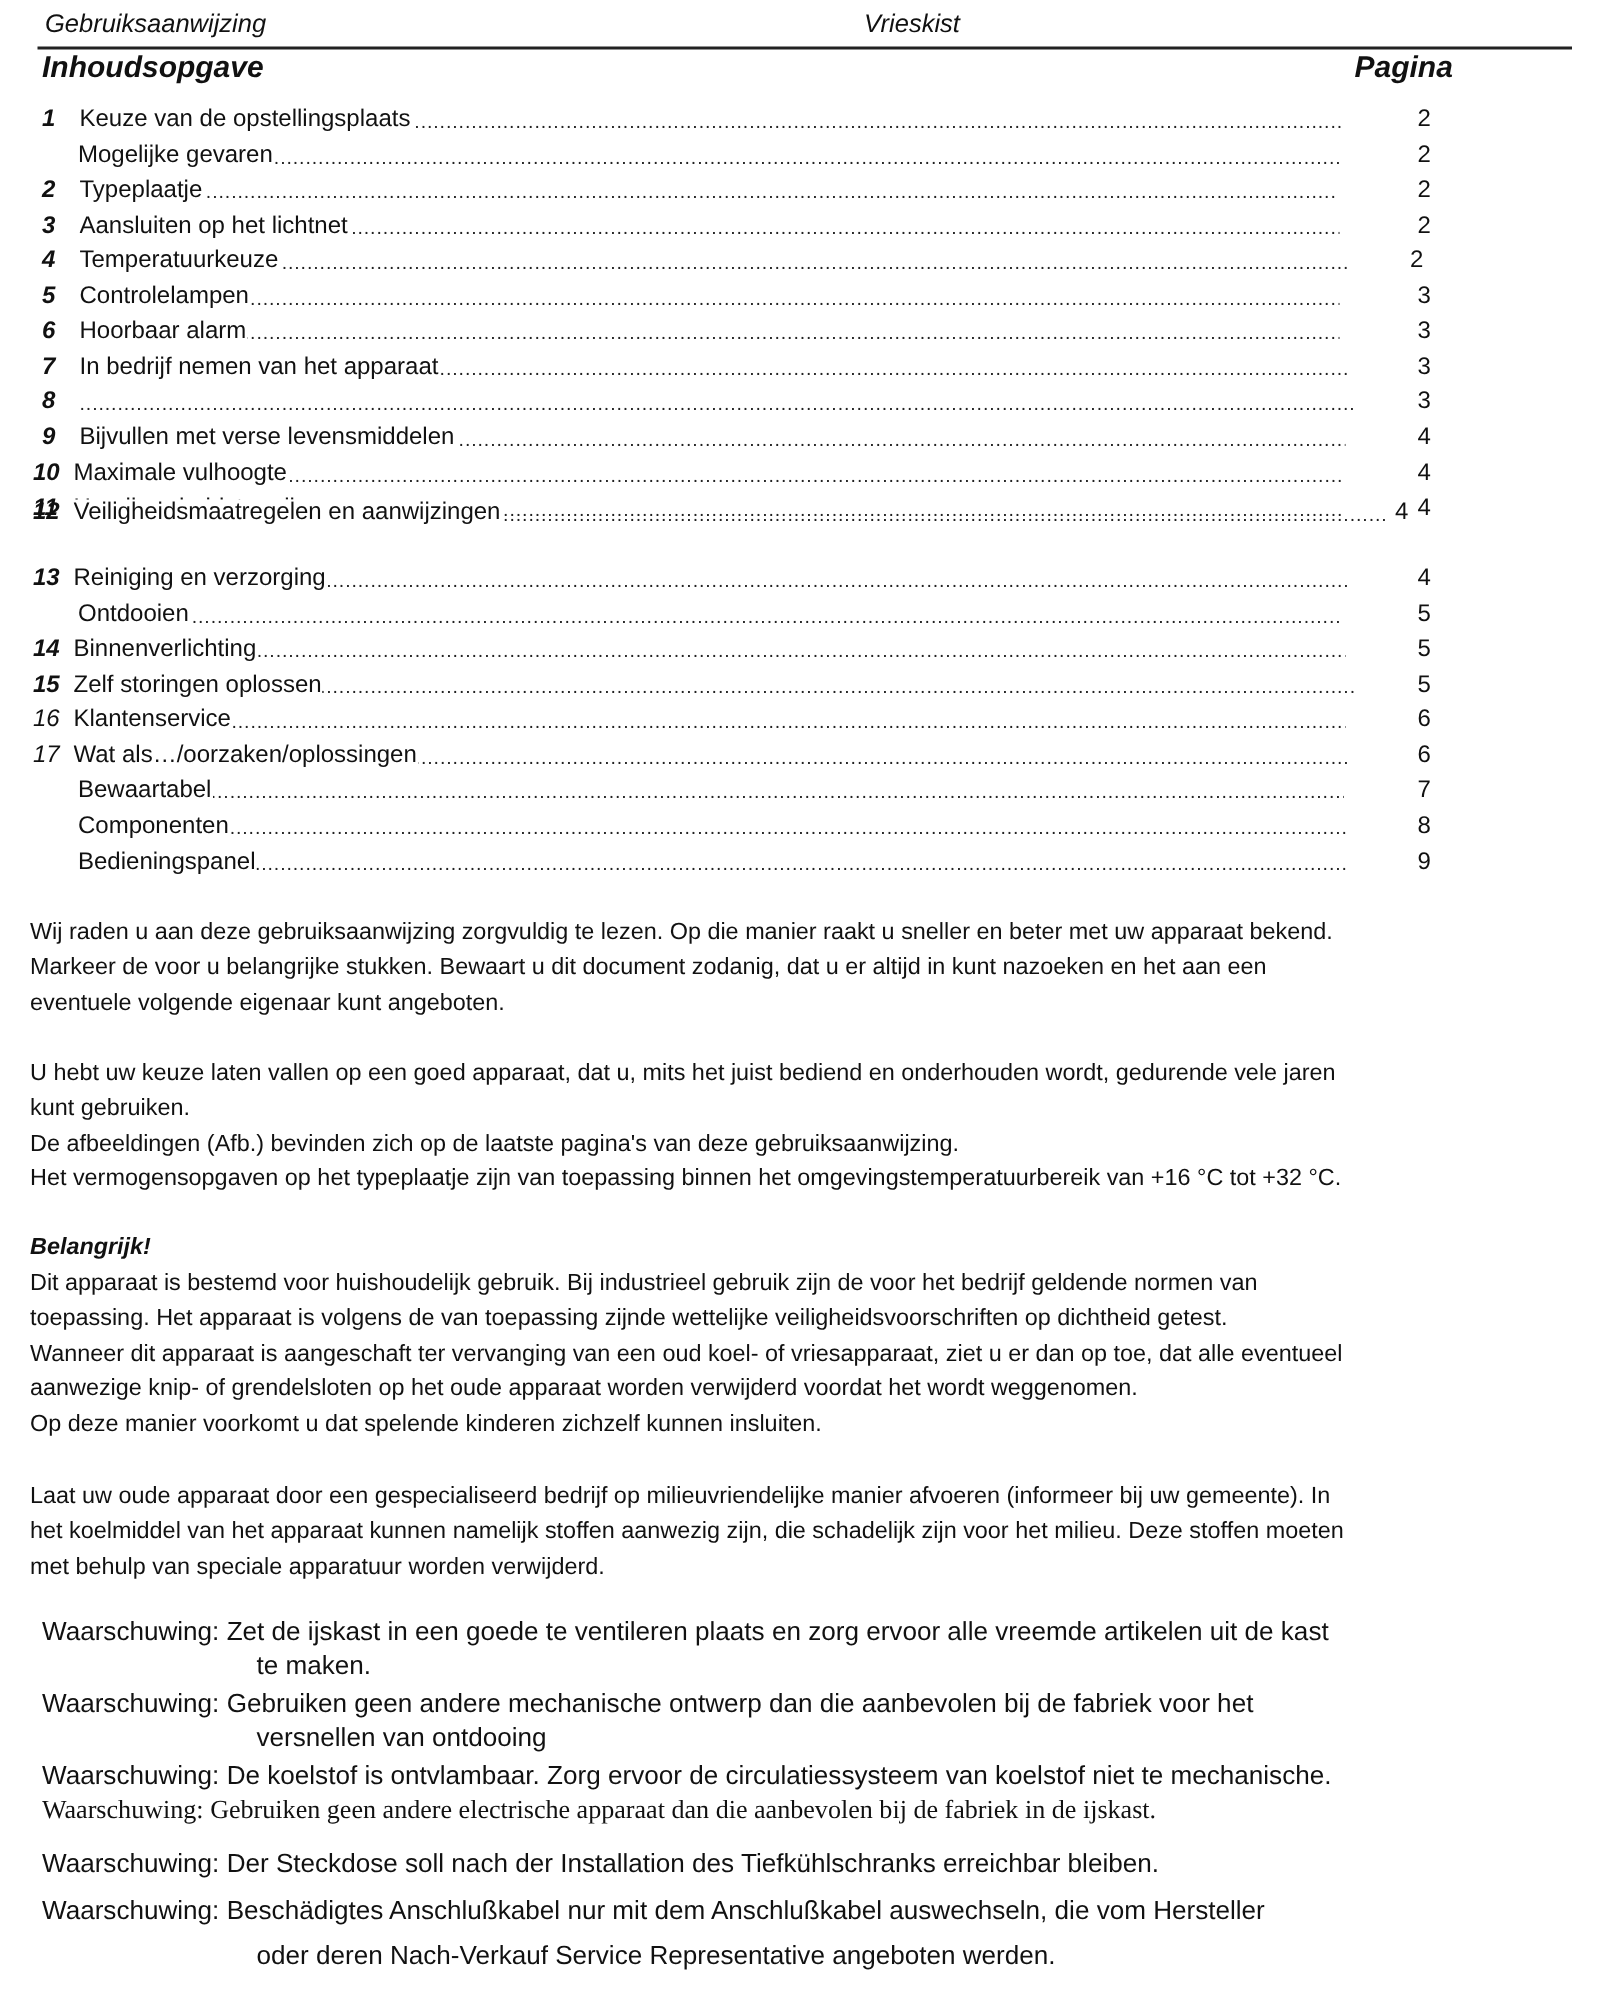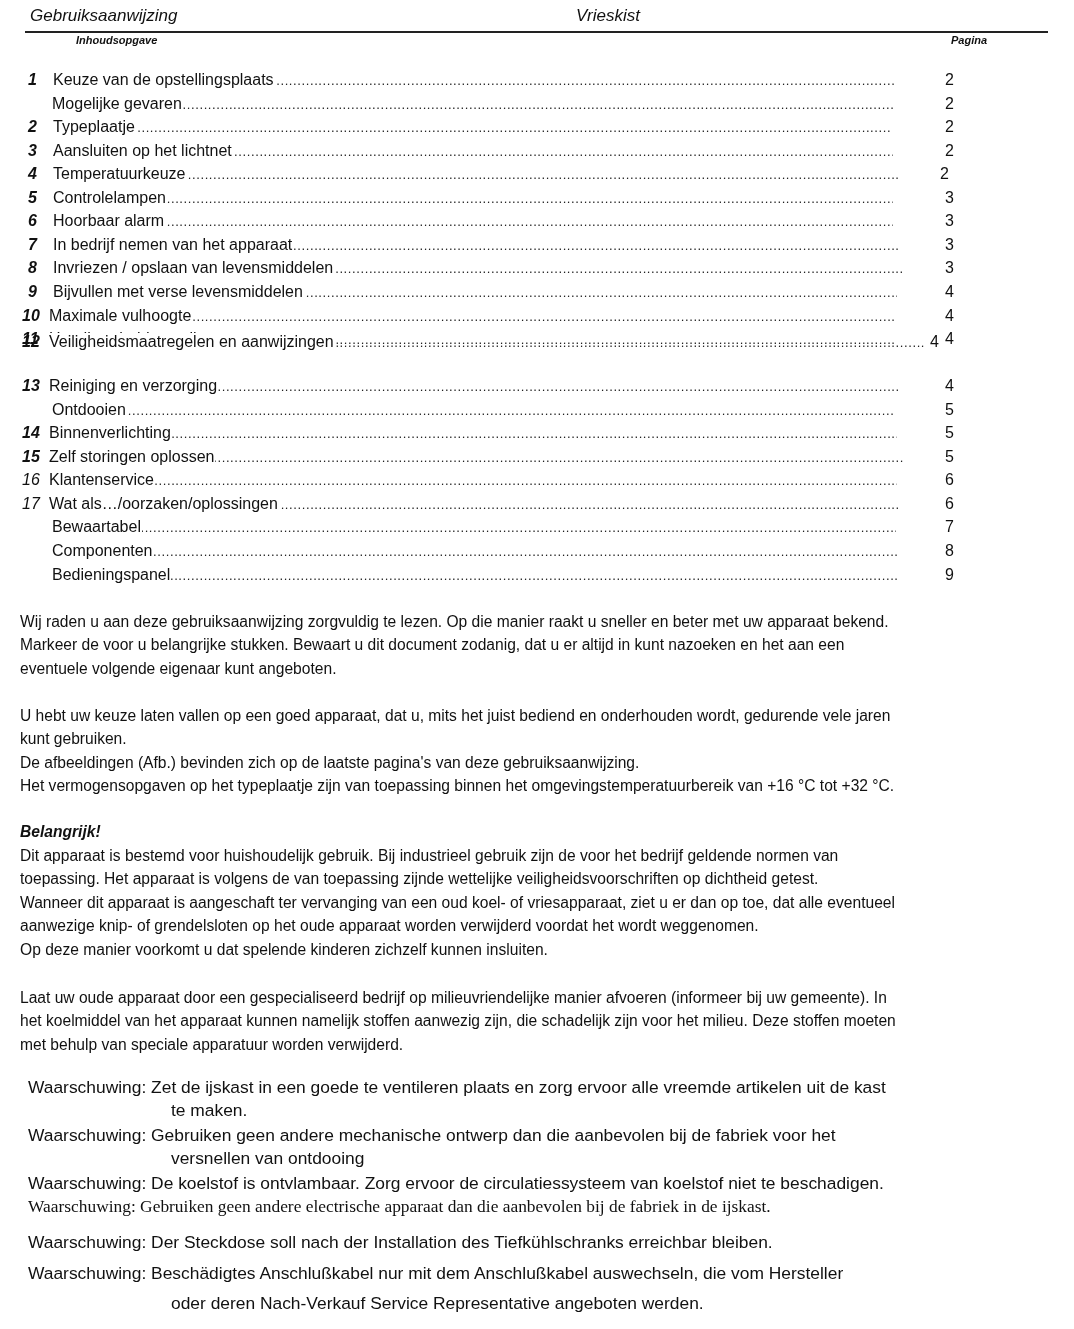--- a/index.html
+++ b/index.html
@@ -3,21 +3,21 @@
 <meta charset="utf-8">
 <style>
   html, body { margin: 0; padding: 0; background: #ffffff; }
   body {
     width: 1074px; height: 1329px; position: relative; overflow: hidden;
     font-family: "Liberation Sans", sans-serif; color: #111111;
   }
   .abs { position: absolute; white-space: nowrap; }
   .hdr { font-style: italic; font-size: 17px; }
   .rule { position: absolute; left: 25px; top: 31px; width: 1023px; height: 2px; background: #222; }
-  .toc-title { font-style: italic; font-weight: bold; font-size: 11px; margin-left: 48px; }
+  .toc-title { font-style: italic; font-weight: bold; font-size: 20px; }
   .toc-row { position: absolute; left: 0; height: 23px; font-size: 16px; line-height: 23px; }
   .toc-num { position: absolute; font-style: italic; font-weight: bold; }
   .toc-num.plain { font-weight: normal; }
   .toc-label { position: absolute; white-space: nowrap; overflow: hidden; }
   .toc-label .txt { background: #fff; padding-right: 1px; }
   .toc-dots { position: absolute; top: 0; height: 23px; overflow: hidden; letter-spacing: 0.6px; font-size: 13px; line-height: 25px; color: #222; }
   .toc-page { position: absolute; }
   .para { position: absolute; left: 20px; width: 1040px; font-size: 15.6px; line-height: 23.4px; white-space: pre-line; }
   .bold-it { font-weight: bold; font-style: italic; }
   .warn { position: absolute; left: 28px; font-size: 17.4px; line-height: 22.5px; }
@@ -79,21 +79,20 @@
     </div>
     <div class="toc-row" style="top: 232.85px; width: 1074px;">
       <span class="toc-num" style="left: 28px;">7</span>
       <span class="toc-dots" style="left: 53px; width: 847px;">............................................................................................................................................................................................................................................................................................................</span>
       <span class="toc-label" style="left: 53px;"><span class="txt">In bedrijf nemen van het apparaat</span></span>
       <span class="toc-page" style="left: 945px;">3</span>
     </div>
     <div class="toc-row" style="top: 256.4px; width: 1074px;">
       <span class="toc-num" style="left: 28px;">8</span>
       <span class="toc-dots" style="left: 53px; width: 849px;">............................................................................................................................................................................................................................................................................................................</span>
-      <span class="toc-label" style="left: 53px;"><span class="txt">Invriezen / opslaan van levensmiddelen</span></span>
       <span class="toc-page" style="left: 945px;">3</span>
     </div>
     <div class="toc-row" style="top: 279.95px; width: 1074px;">
       <span class="toc-num" style="left: 28px;">9</span>
       <span class="toc-dots" style="left: 53px; width: 844px;">............................................................................................................................................................................................................................................................................................................</span>
       <span class="toc-label" style="left: 53px;"><span class="txt">Bijvullen met verse levensmiddelen</span></span>
       <span class="toc-page" style="left: 945px;">4</span>
     </div>
     <div class="toc-row" style="top: 303.5px; width: 1074px;">
       <span class="toc-num" style="left: 22px;">10</span>
@@ -187,21 +186,21 @@
   <span>Zet de ijskast in een goede te ventileren plaats en zorg ervoor alle vreemde artikelen uit de kast</span>
   <span class="cont">te maken.</span>
 </div>
 <div class="warn" style="top:1124px;">
   <span class="lbl">Waarschuwing:</span>
   <span>Gebruiken geen andere mechanische ontwerp dan die aanbevolen bij de fabriek voor het</span>
   <span class="cont">versnellen van ontdooing</span>
 </div>
 <div class="warn" style="top:1172px;">
   <span class="lbl">Waarschuwing:</span>
-  <span>De koelstof is ontvlambaar. Zorg ervoor de circulatiessysteem van koelstof niet te beschadigen.</span>
+  <span>De koelstof is ontvlambaar. Zorg ervoor de circulatiessysteem van koelstof niet te mechanische.</span>
 </div>
 <div class="warn" style="top:1195px;font-family:Liberation Serif, serif;">
   <span class="lbl">Waarschuwing:</span>
   <span>Gebruiken geen andere electrische apparaat dan die aanbevolen bij de fabriek in de ijskast.</span>
 </div>
 <div class="warn" style="top:1231px;">
   <span class="lbl">Waarschuwing:</span>
   <span>Der Steckdose soll nach der Installation des Tiefkühlschranks erreichbar bleiben.</span>
 </div>
 <div class="warn" style="top:1262px;">

